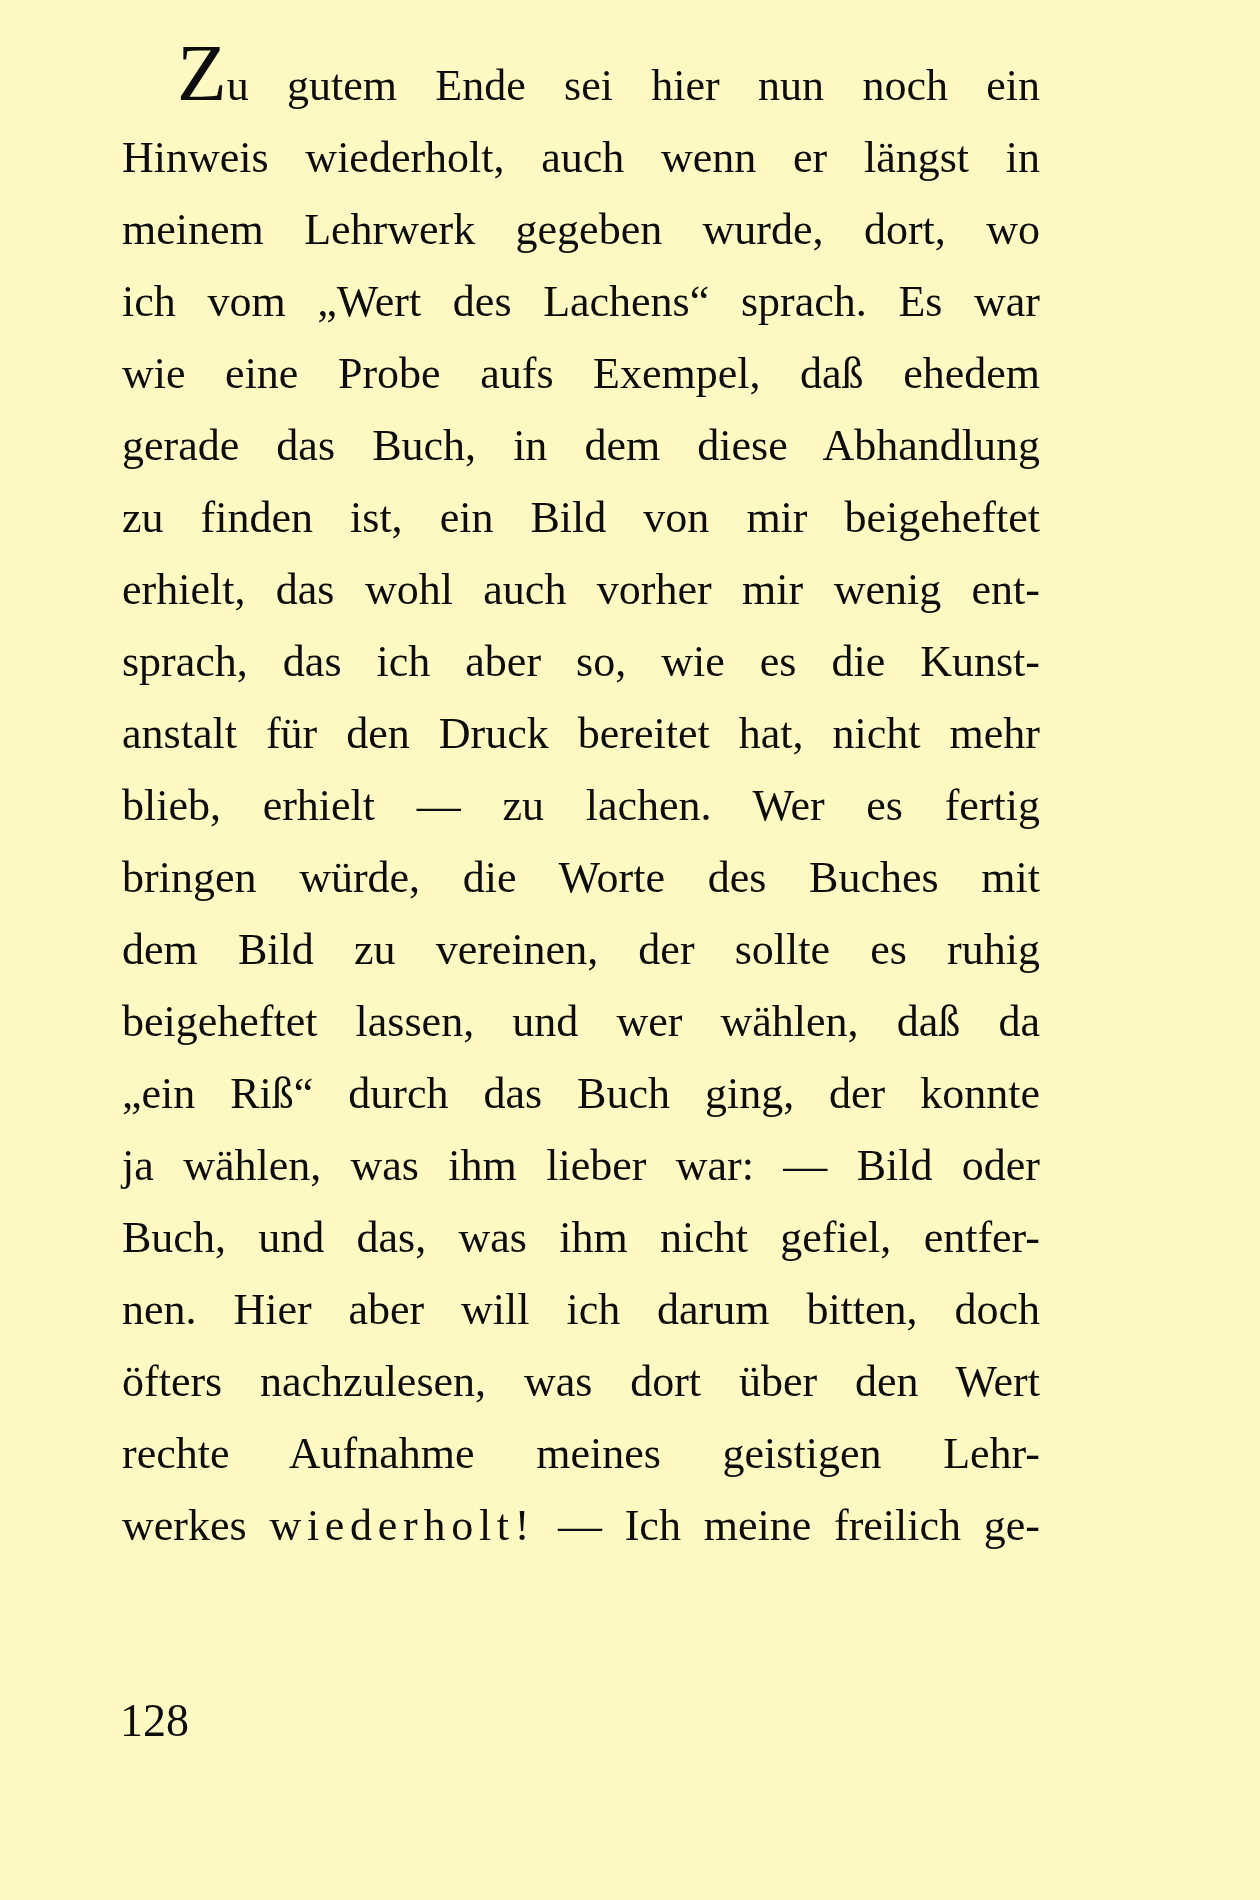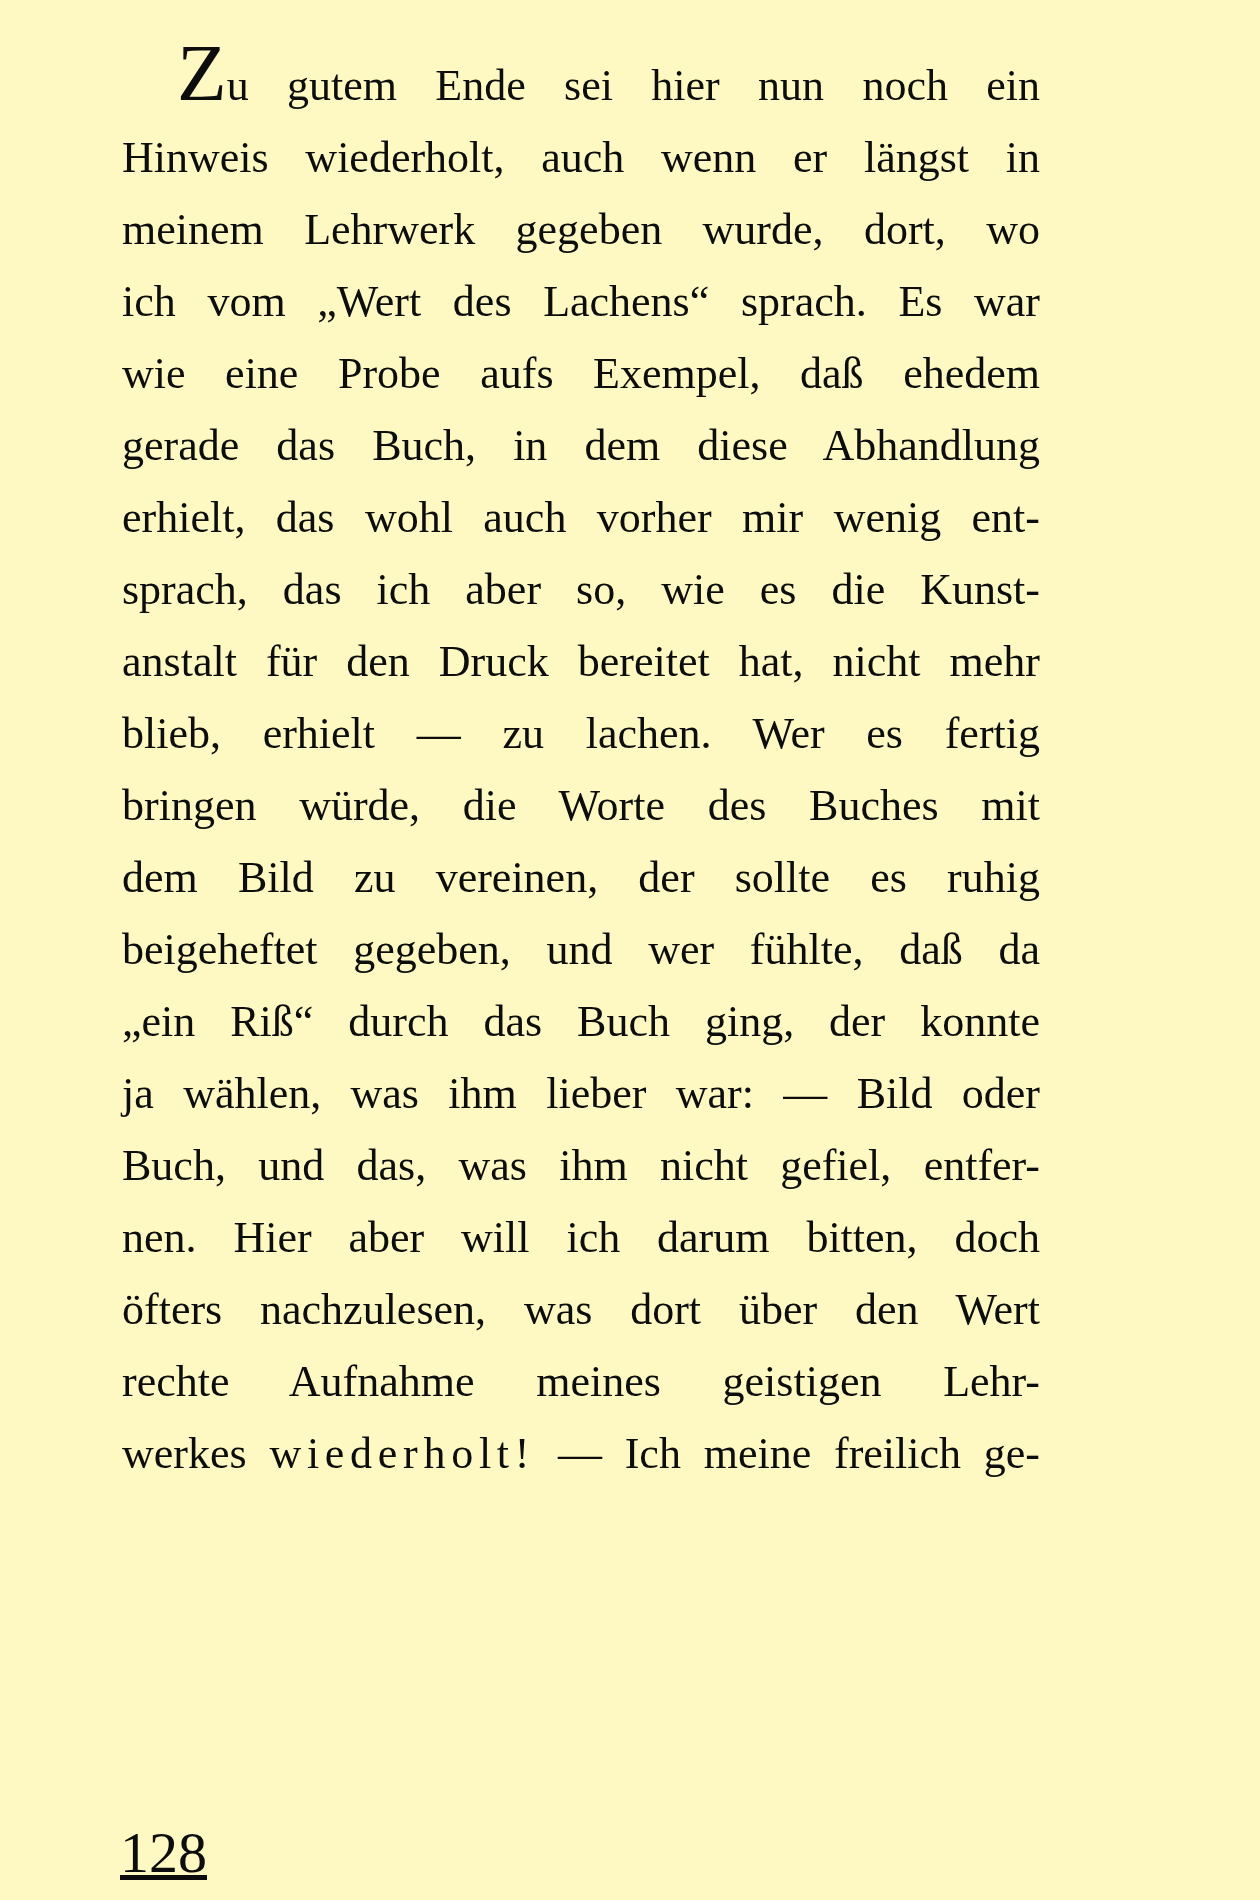--- a/index.html
+++ b/index.html
@@ -37,45 +37,45 @@
   .big-initial{
     font-size:1.85em;
     line-height:0;
   }
   .sperr{
     letter-spacing:0.13em;
   }
   .page-number{
     position:absolute;
     left:120px;
-    top:1828px;
-    font-size:58px;
+    top:1696px;
+    font-size:46px;
     line-height:50px;
     color:#0d0d0d;
-    text-decoration:underline;
   }
 </style>
 </head>
 <body>
 
 <div class="page">
   <div class="textblock">
       <div class="line first-line"><span class="big-initial">Z</span><span>u gutem Ende sei hier nun noch ein</span></div>
       <div class="line"><span>Hinweis wiederholt, auch wenn er längst in</span></div>
       <div class="line"><span>meinem Lehrwerk gegeben wurde, dort, wo</span></div>
       <div class="line"><span>ich vom „Wert des Lachens“ sprach. Es war</span></div>
       <div class="line"><span>wie eine Probe aufs Exempel, daß ehedem</span></div>
       <div class="line"><span>gerade das Buch, in dem diese Abhandlung</span></div>
+      <div class="line"><span>zu finden ist, ein Bild von mir beigeheftet</span></div>
       <div class="line"><span>erhielt, das wohl auch vorher mir wenig ent-</span></div>
       <div class="line"><span>sprach, das ich aber so, wie es die Kunst-</span></div>
       <div class="line"><span>anstalt für den Druck bereitet hat, nicht mehr</span></div>
       <div class="line"><span>blieb, erhielt — zu lachen. Wer es fertig</span></div>
       <div class="line"><span>bringen würde, die Worte des Buches mit</span></div>
       <div class="line"><span>dem Bild zu vereinen, der sollte es ruhig</span></div>
-      <div class="line"><span>beigeheftet gegeben, und wer fühlte, daß da</span></div>
+      <div class="line"><span>beigeheftet lassen, und wer wählen, daß da</span></div>
       <div class="line"><span>„ein Riß“ durch das Buch ging, der konnte</span></div>
       <div class="line"><span>ja wählen, was ihm lieber war: — Bild oder</span></div>
       <div class="line"><span>Buch, und das, was ihm nicht gefiel, entfer-</span></div>
       <div class="line"><span>nen. Hier aber will ich darum bitten, doch</span></div>
       <div class="line"><span>öfters nachzulesen, was dort über den Wert</span></div>
       <div class="line"><span>rechte Aufnahme meines geistigen Lehr-</span></div>
       <div class="line"><span>werkes </span><span class="sperr">wiederholt!</span><span> — Ich meine freilich ge-</span></div>
     </div>
   <div class="page-number">128</div>
 </div>

